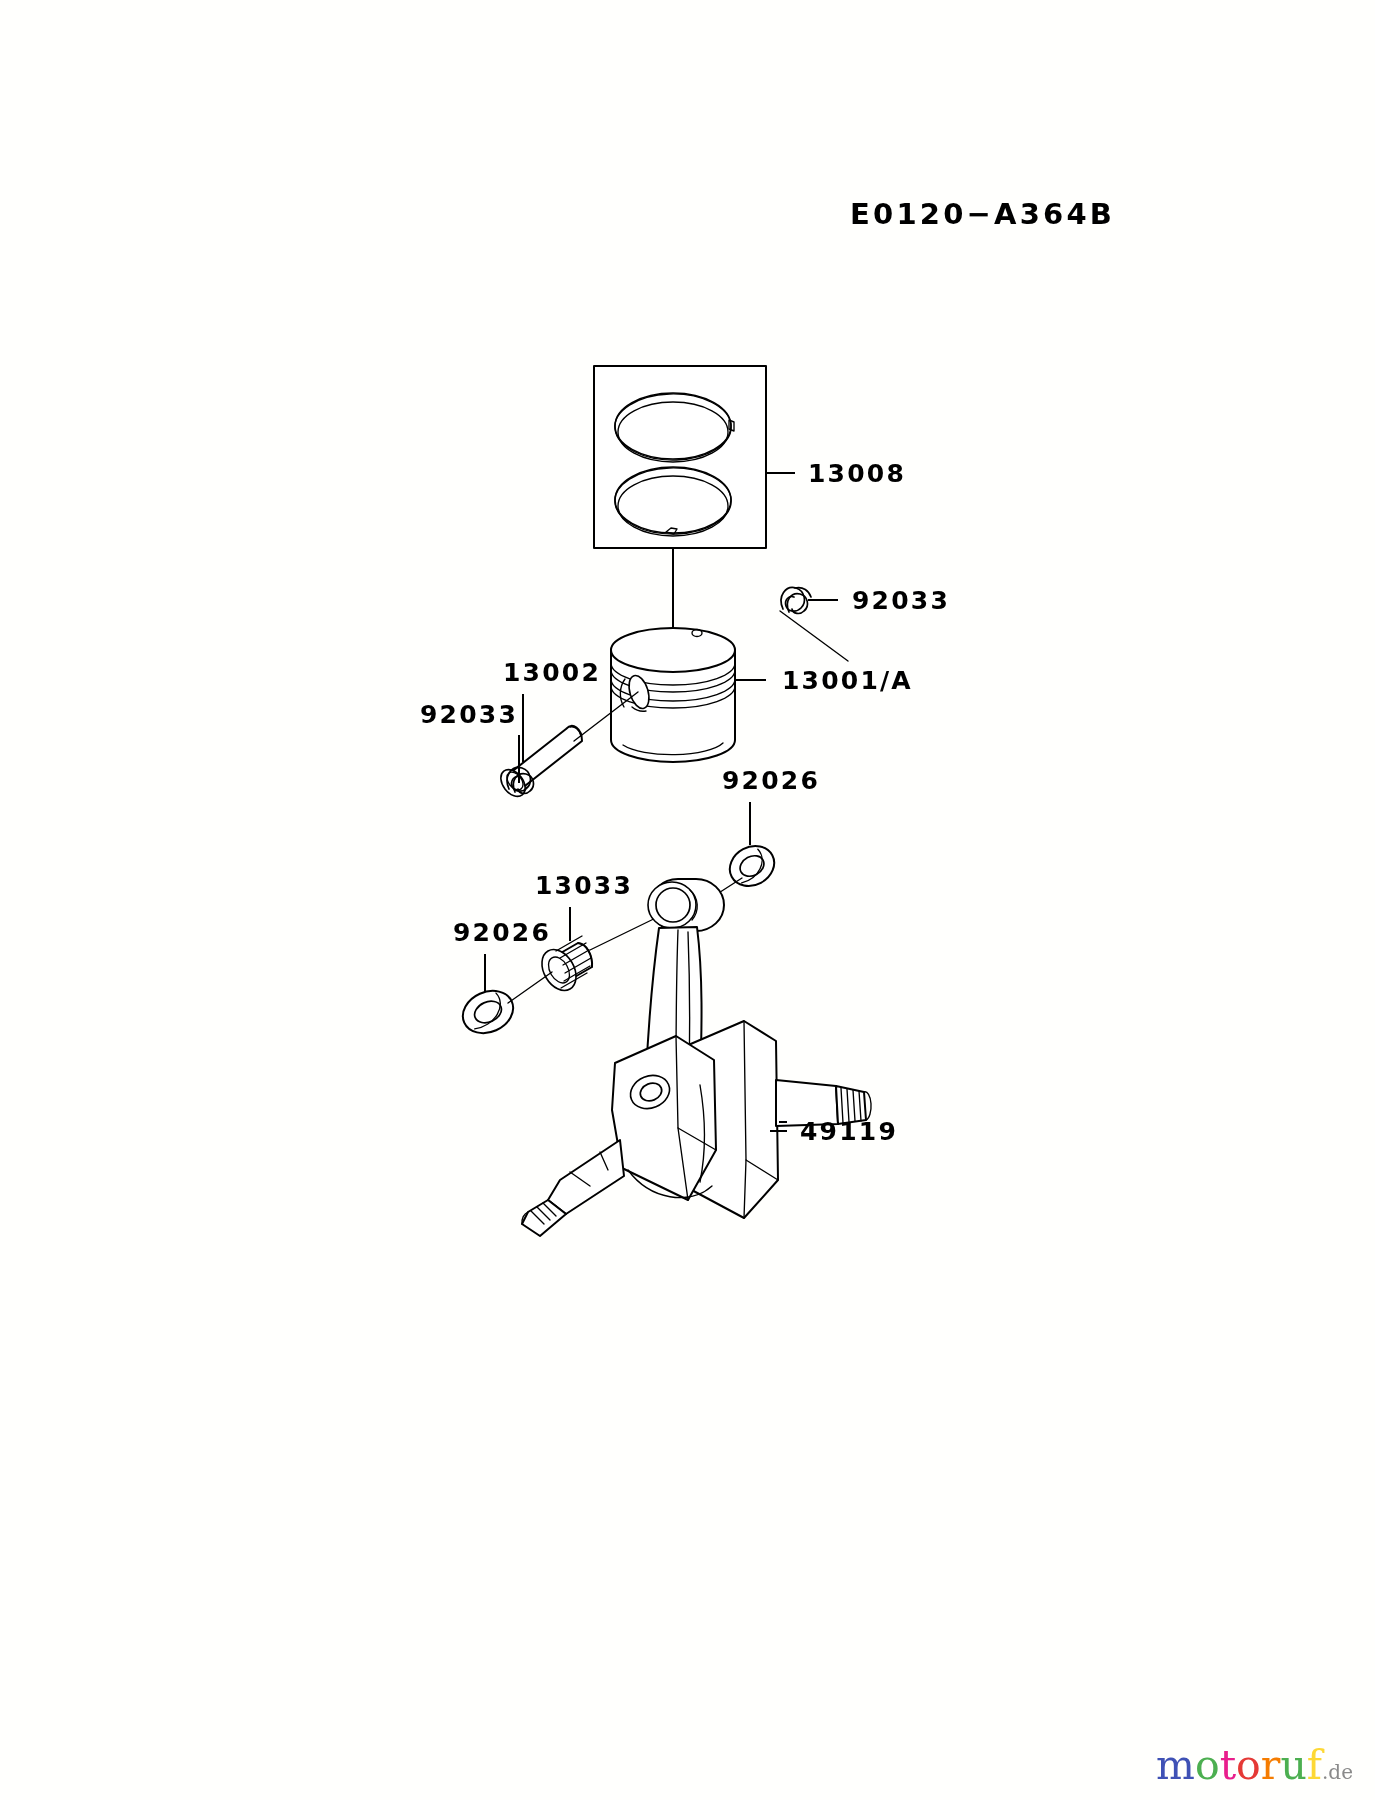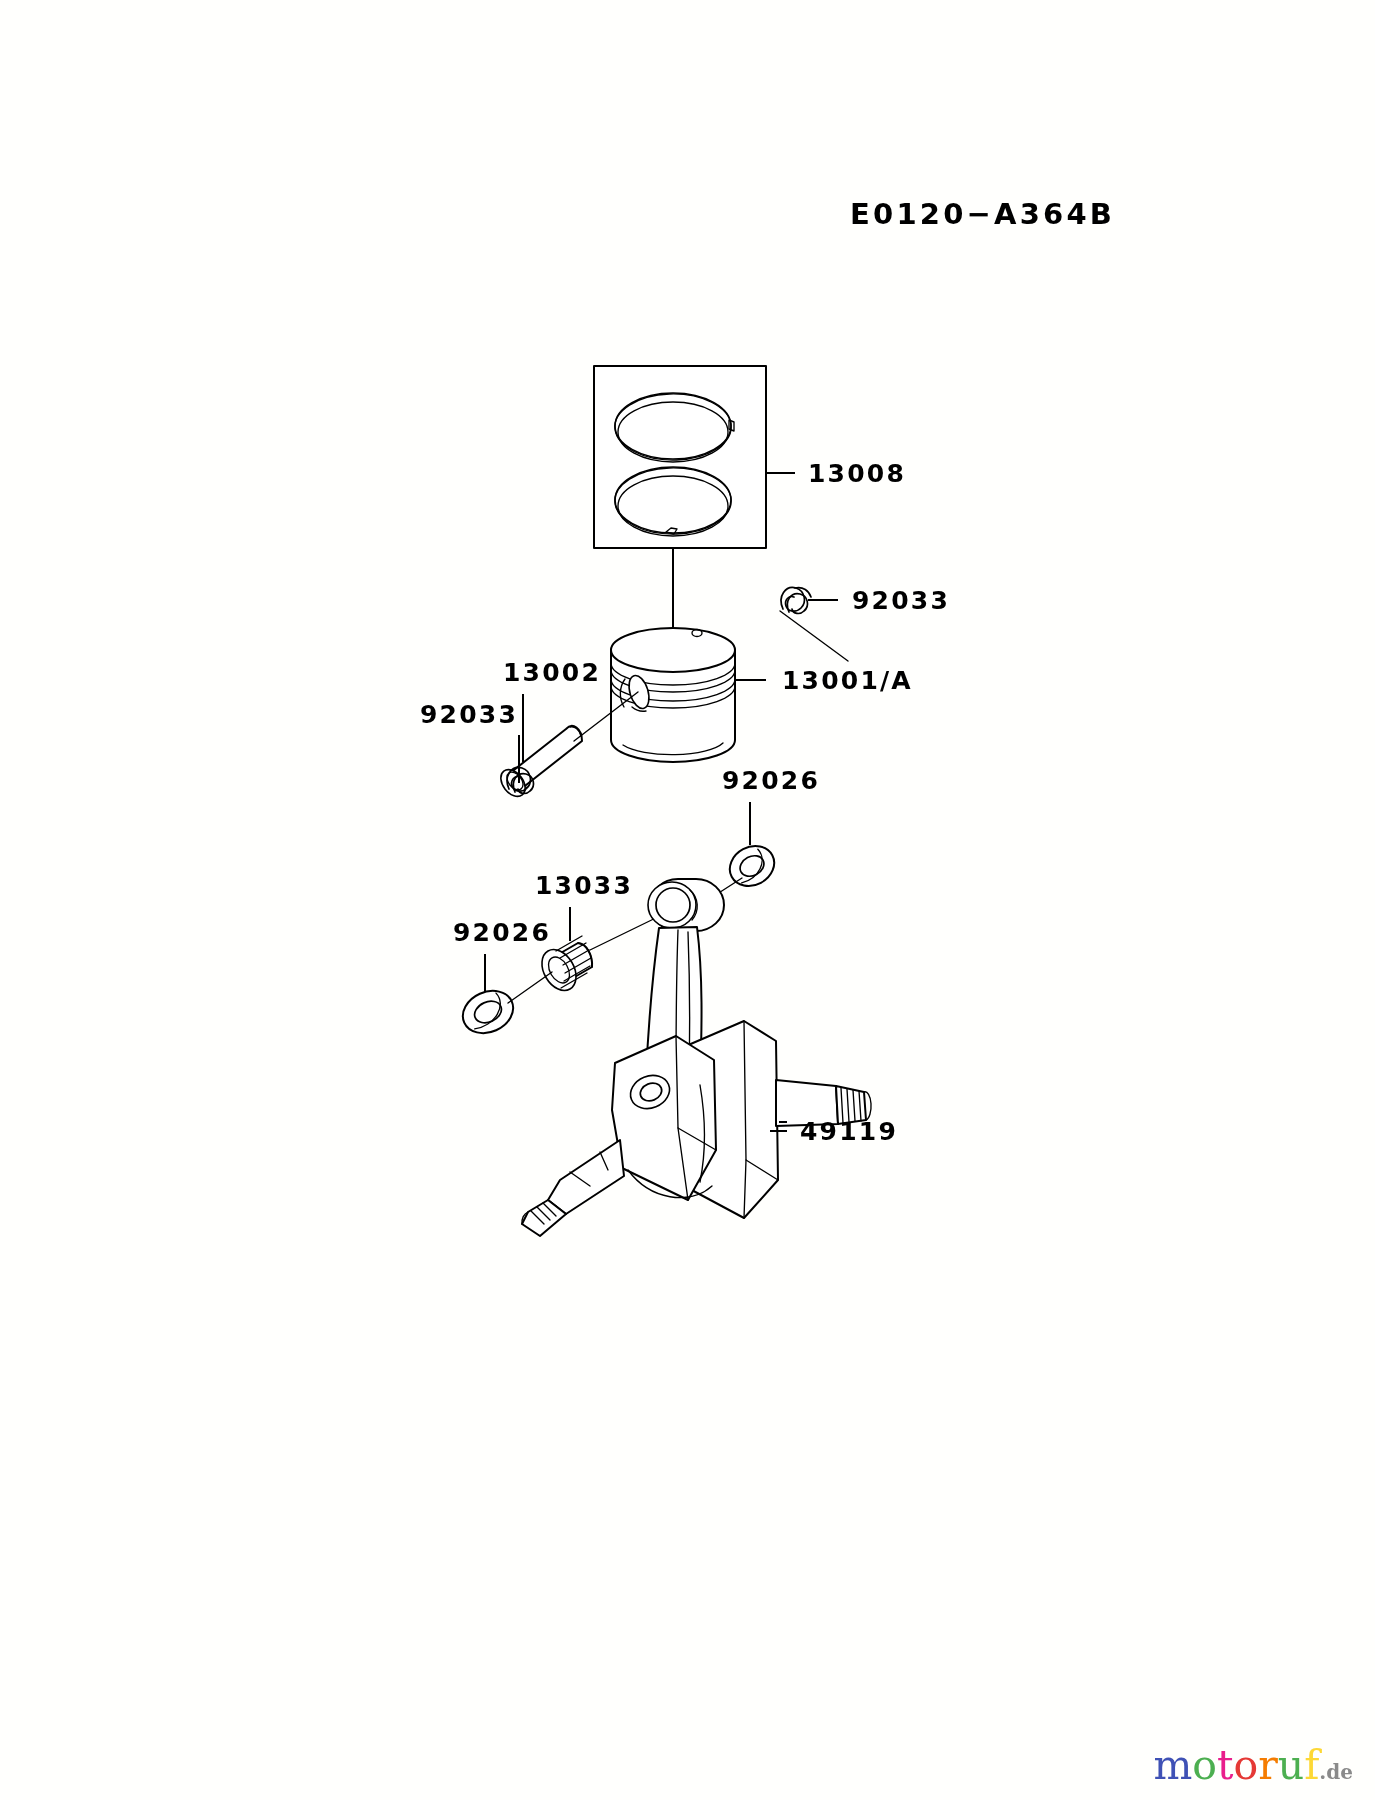--- a/index.html
+++ b/index.html
@@ -78,21 +78,20 @@
     font-size: 41px;
     line-height: 1;
     white-space: nowrap;
     user-select: none;
   }
   #watermark .wm-l { font-weight: normal; }
   #watermark .wm-suffix {
     font-size: 20px;
     color: #8a8a8a;
     letter-spacing: 0px;
-    font-weight: bold;
   }
 </style>
 </head>
 <body>
 
 <div id="page">
 
   <svg id="diagram-svg" viewBox="0 0 1375 1800">
 
     <text id="title-code-text" class="dgm-title" x="850" y="224">E0120−A364B</text>

